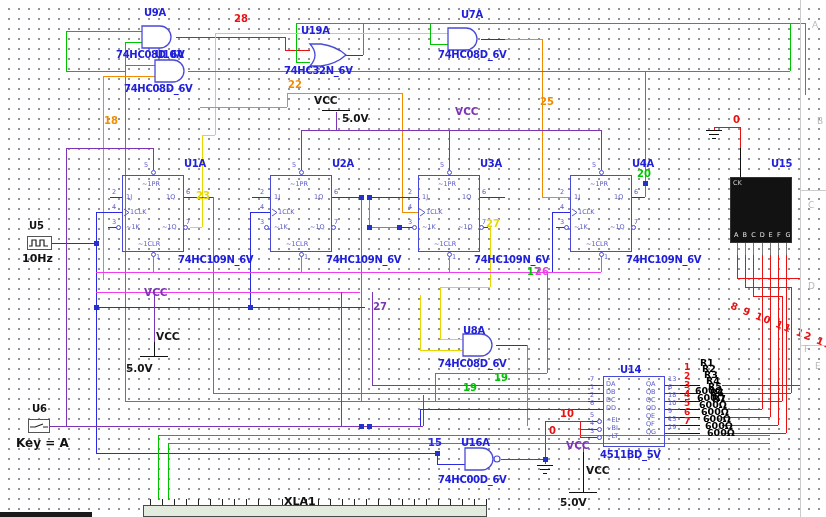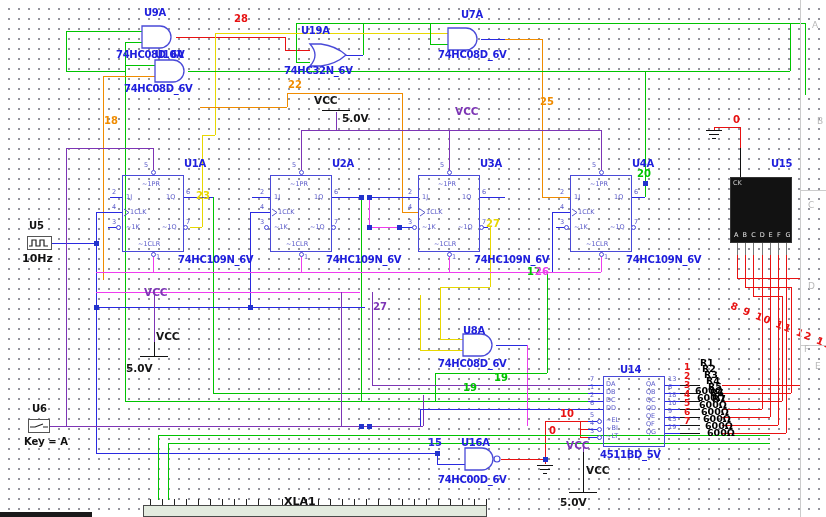--- a/index.html
+++ b/index.html
@@ -398,21 +398,21 @@
       </svg>
     </div>
     <span class="blk" style="left:29px;top:220px">U5</span>
     <span class="blk" style="left:22px;top:252px;font-size:11px">10Hz</span>
     <div class="box" style="left:28px;top:419px;width:22px;height:14px;border-color:#555;background:#fff">
         <svg width="20" height="12">
         <path d="M1,7 H6 M14,7 H19 M6,7 L14,4" fill="none" stroke="#222" stroke-width="1.1"></path>
       </svg>
     </div>
     <span class="blk" style="left:32px;top:403px">U6</span>
-    <span class="blk" style="left:24px;top:436px;font-size:10px">Key = A</span>
+    <span class="blk" style="left:16px;top:436px;font-size:12px">Key = A</span>
     <div style="position:absolute;left:143px;top:505px;width:344px;height:12px;background:#e3ebdf;border:1.3px solid #4a4a4a"></div>
     <div class="w" style="left:150px;top:499px;width:1.2px;height:6px;background:#222"></div>
     <div class="w" style="left:162px;top:499px;width:1.2px;height:6px;background:#222"></div>
     <div class="w" style="left:174px;top:499px;width:1.2px;height:6px;background:#222"></div>
     <div class="w" style="left:186px;top:499px;width:1.2px;height:6px;background:#222"></div>
     <div class="w" style="left:198px;top:499px;width:1.2px;height:6px;background:#222"></div>
     <div class="w" style="left:210px;top:499px;width:1.2px;height:6px;background:#222"></div>
     <div class="w" style="left:222px;top:499px;width:1.2px;height:6px;background:#222"></div>
     <div class="w" style="left:234px;top:499px;width:1.2px;height:6px;background:#222"></div>
     <div class="w" style="left:246px;top:499px;width:1.2px;height:6px;background:#222"></div>

